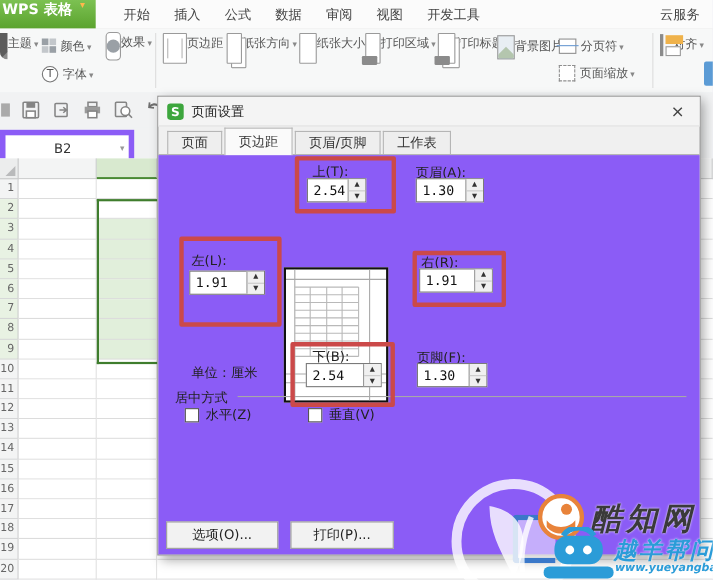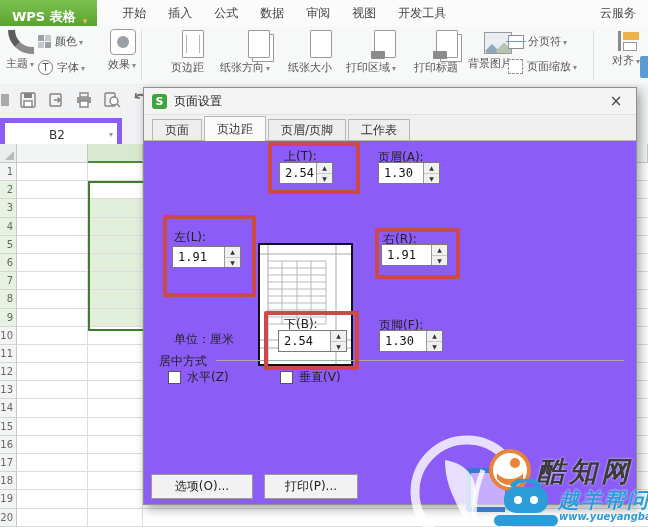--- a/index.html
+++ b/index.html
@@ -1,31 +1,31 @@
 <!DOCTYPE html>
 <html><head>
 <meta charset="utf-8">
 <style>
   html,body{margin:0;padding:0;}
   body{font-family:"DejaVu Sans","Liberation Sans",sans-serif;}
   #screen{position:relative;width:648px;height:527px;background:#f1f2f3;overflow:hidden;font-size:12px;color:#333;}
   
   #menubar{position:absolute;left:0;top:0;width:648px;height:26px;background:#fbfbfb;border-bottom:1px solid #e3e3e3;display:flex;align-items:stretch;}
-  #logo{background:linear-gradient(#7cc152,#5ba32e);color:#fff;font-weight:bold;font-size:13px;display:flex;align-items:flex-end;padding:0 10px 0 12px;white-space:nowrap;}
+  #logo{background:linear-gradient(#7cc152,#5ba32e);color:#fff;font-weight:bold;font-size:13px;display:flex;align-items:flex-start;padding:0 10px 0 2px;white-space:nowrap;}
   #logo .caret{color:#ffb74c;font-size:9px;margin-left:7px;}
   #menu-items{display:flex;align-items:stretch;margin-left:14px;flex:1;}
   .mi{display:flex;align-items:center;padding:0 11px;color:#444;cursor:default;white-space:nowrap;}
   .mi.active{background:#f3dd9d;color:#333;}
   .mi.push{margin-left:auto;padding-right:12px;}
   
   #ribbon{position:absolute;left:0;top:26px;width:648px;height:58px;background:#f7f8f8;}
   .rsep{position:absolute;top:4px;width:1px;height:50px;background:#dddddd;}
   .rlabel{font-size:11px;color:#555;white-space:nowrap;}
   .caret2{font-size:8px;color:#888;margin-left:2px;}
-  .rbtn{position:absolute;display:flex;flex-direction:column;align-items:flex-end;width:56px;}
+  .rbtn{position:absolute;display:flex;flex-direction:row;align-items:flex-start;width:56px;}
   .rbtn .rlabel{margin-top:2px;}
   .pageic{width:20px;height:26px;border:1px solid #9a9a9a;background:#fff;position:relative;border-radius:1px;}
   .pageic.margins:before{content:"";position:absolute;left:3px;top:4px;right:3px;bottom:4px;border-left:1px solid #b5b5b5;border-right:1px solid #b5b5b5;}
   .pageic.dbl{box-shadow:4px 4px 0 -1px #fff,4px 4px 0 0 #9a9a9a;}
   .pageic .prn{position:absolute;left:-4px;bottom:-2px;width:14px;height:8px;background:#8b8b8b;border-radius:1px;}
   .imgic{width:26px;height:20px;border:1px solid #9a9a9a;background:#e8eef3;position:relative;overflow:hidden;}
   .imgic:before{content:"";position:absolute;left:2px;bottom:-3px;width:10px;height:10px;background:#8fa7b8;transform:rotate(45deg);}
   .imgic:after{content:"";position:absolute;right:1px;bottom:-4px;width:12px;height:12px;background:#b4c6ae;transform:rotate(45deg);}
   .smallrow{position:absolute;display:flex;align-items:center;gap:4px;}
   .brkic{width:14px;height:12px;border:1px solid #8f8f8f;position:relative;background:#fff;}

